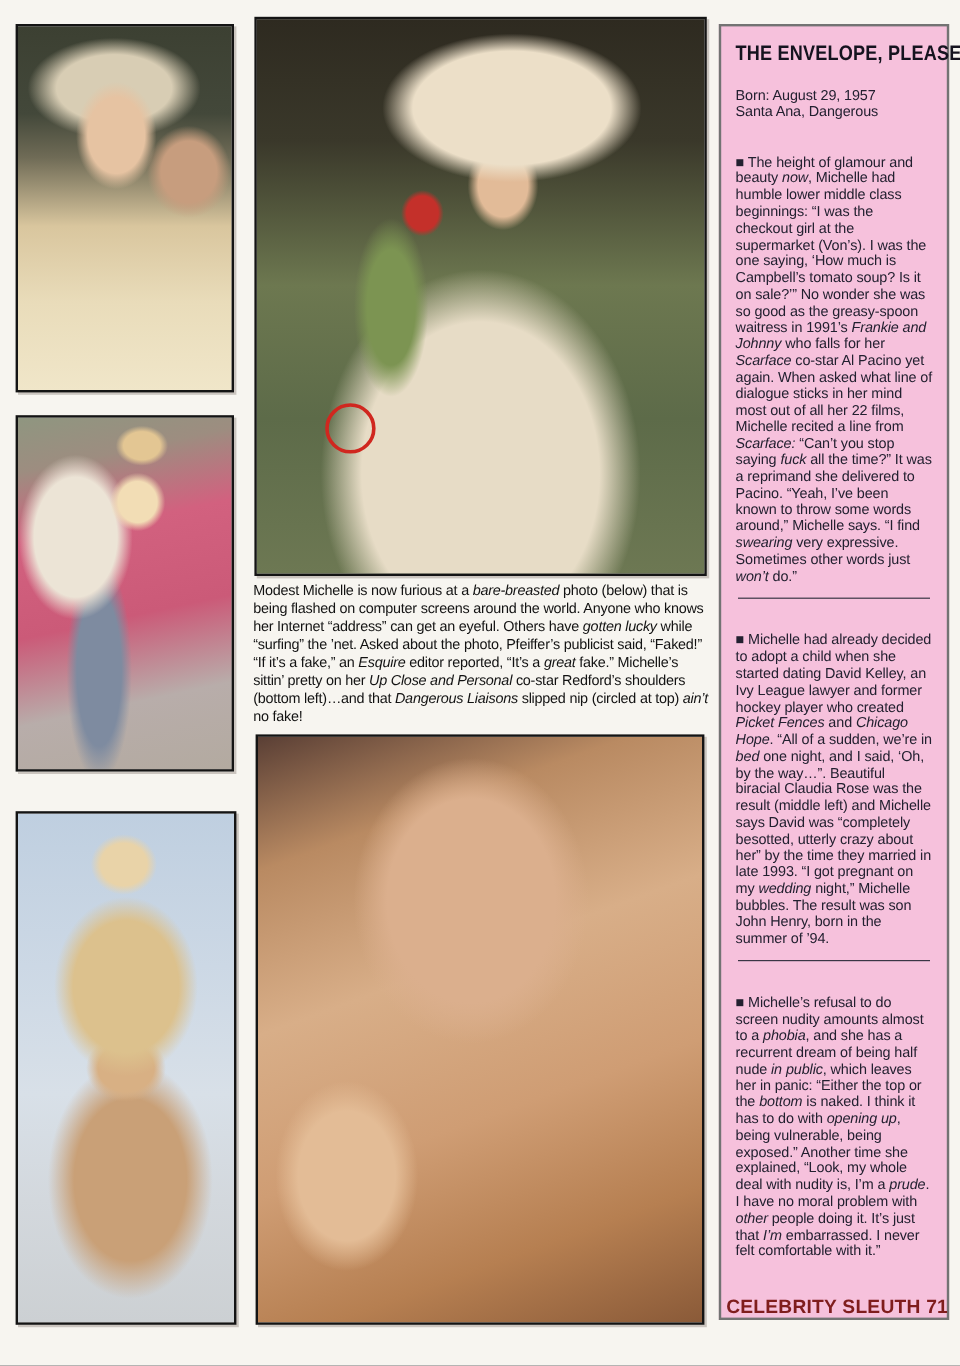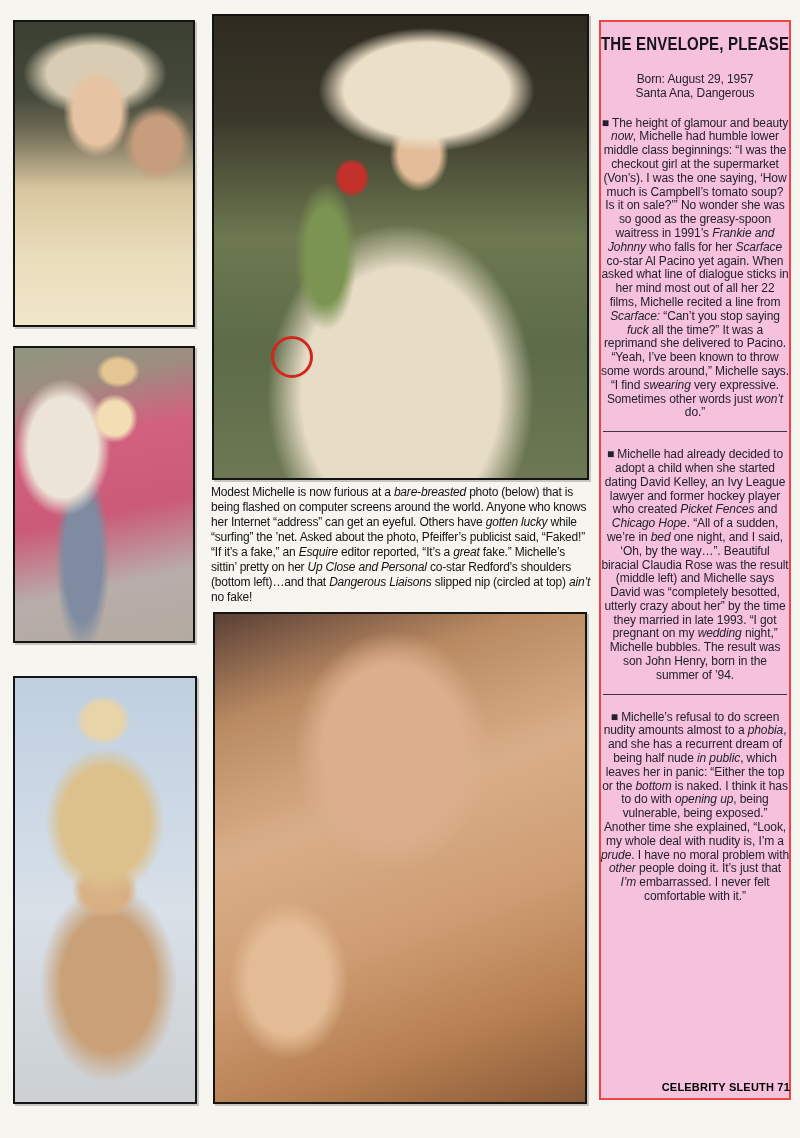--- a/index.html
+++ b/index.html
@@ -81,57 +81,56 @@
     line-height: 15px;
     letter-spacing: -0.2px;
   }
   .caption i { font-style: italic; }
 
   
   .sidebar {
     position: absolute;
     left: 599px; top: 20px; width: 192px; height: 1080px;
     background: #f6c1dc;
-    border: 2px solid #ef4444;
+    border: 2px solid #737373;
     box-sizing: border-box;
-    padding: 10px 0;
+    padding: 10px 12px;
     color: #232030;
-    text-align: center;
   }
   .sidebar-title {
     margin: 2px 0 18px 0;
     font-size: 17.5px;
     font-weight: 700;
     color: #15131f;
     white-space: nowrap;
     letter-spacing: 0.2px;
     transform: scaleX(0.86);
     transform-origin: left center;
   }
   .sidebar p {
     margin: 0;
     font-size: 12px;
     line-height: 13.8px;
     letter-spacing: -0.1px;
   }
-  .sidebar p.section { margin-top: 16px; }
+  .sidebar p.section { margin-top: 28px; }
   .sidebar p i { font-style: italic; }
   .sidebar hr {
     border: none;
     border-top: 1.5px solid #3a3545;
     margin: 11px 2px 0 2px;
   }
 
   
   .footer {
     position: absolute;
     right: 10px; top: 1081px;
-    font-size: 11px;
+    font-size: 16px;
     font-weight: 700;
-    color: #000000;
+    color: #7f1d1d;
     letter-spacing: 0.2px;
   }
 </style>
 </head>
 <body>
 
 <div class="page">
 
   <div class="photo photo-period"></div>
   <div class="photo photo-cart"></div>

